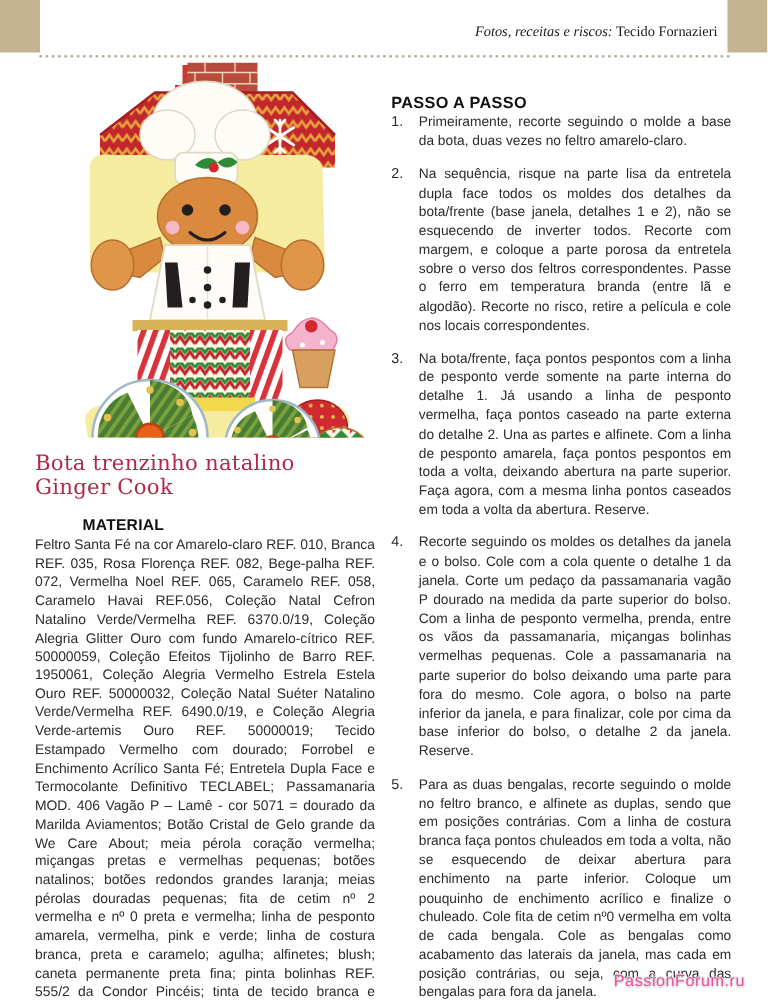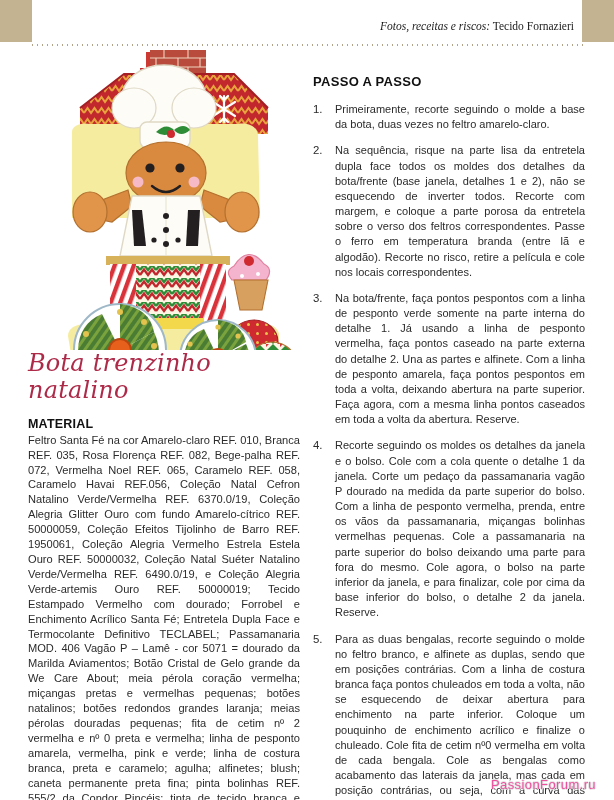--- a/index.html
+++ b/index.html
@@ -66,55 +66,55 @@
   
   #photo-wrap {
     position: relative;
     width: 272px;
     height: 300px;
   }
   #photo-svg { display: block; }
 
   
   #project-title {
-    margin-top: 0;
+    margin-top: 12px;
     font-family: "DejaVu Serif", serif;
-    font-style: italic;
-    font-size: 24px;
+    font-size: 17px;
     line-height: 1.12;
     color: #ad2a49;
     letter-spacing: 0.2px;
   }
   #project-title .line2 { display: block; }
 
   
   #material-heading {
     margin-top: 13px;
     font-size: 12.5px;
     font-weight: bold;
     letter-spacing: 0.2px;
     color: #111;
+    margin-left: 38px;
   }
   #material-body {
     margin-top: 2px;
     font-size: 11.1px;
     line-height: 1.345;
     text-align: justify;
     color: #2b2b2b;
     hyphens: none;
     word-spacing: -0.2px;
   }
 
   
   #steps-heading {
     font-size: 13px;
     font-weight: bold;
     letter-spacing: 0.3px;
     color: #111;
-    margin-bottom: 13px;
+    margin-bottom: 2px;
   }
   .step {
     display: flex;
     margin-bottom: 11px;
   }
   .step-num {
     width: 22px;
     flex: 0 0 22px;
     font-size: 11.4px;
     line-height: 1.38;
@@ -303,20 +303,21 @@
             <circle cx="172" cy="332" r="2.6"></circle>
           <circle cx="160" cy="316" r="2.6"></circle>
             <circle cx="162" cy="294" r="2.6"></circle>
         </g>
       </g>
     </svg>
   </div>
 
   <div id="project-title">
     <span class="line1">Bota trenzinho natalino</span>
+    <span class="line2">Ginger Cook</span>
   </div>
 
   <div id="material-heading">MATERIAL</div>
   <div id="material-body">Feltro Santa Fé na cor Amarelo-claro REF. 010, Branca REF. 035, Rosa Florença REF. 082, Bege-palha REF. 072, Vermelha Noel REF. 065, Caramelo REF. 058, Caramelo Havai REF.056, Coleção Natal Cefron Natalino Verde/Vermelha REF. 6370.0/19, Coleção Alegria Glitter Ouro com fundo Amarelo-cítrico REF. 50000059, Coleção Efeitos Tijolinho de Barro REF. 1950061, Coleção Alegria Vermelho Estrela Estela Ouro REF. 50000032, Coleção Natal Suéter Natalino Verde/Vermelha REF. 6490.0/19, e Coleção Alegria Verde-artemis Ouro REF. 50000019; Tecido Estampado Vermelho com dourado; Forrobel e Enchimento Acrílico Santa Fé; Entretela Dupla Face e Termocolante Definitivo TECLABEL; Passamanaria MOD. 406 Vagão P – Lamê - cor 5071 = dourado da Marilda Aviamentos; Botão Cristal de Gelo grande da We Care About; meia pérola coração vermelha; miçangas pretas e vermelhas pequenas; botões natalinos; botões redondos grandes laranja; meias pérolas douradas pequenas; fita de cetim nº 2 vermelha e nº 0 preta e vermelha; linha de pesponto amarela, vermelha, pink e verde; linha de costura branca, preta e caramelo; agulha; alfinetes; blush; caneta permanente preta fina; pinta bolinhas REF. 555/2 da Condor Pincéis; tinta de tecido branca e preta; tesoura comum; cola de silicone, bastão e pistola de cola quente da Rendicolla; moldes de acetato ou cartolina.</div>
 </div>
 
 <div id="col-right">
   <div id="steps-heading">PASSO A PASSO</div>
   <div id="steps-list">
       <div class="step">

